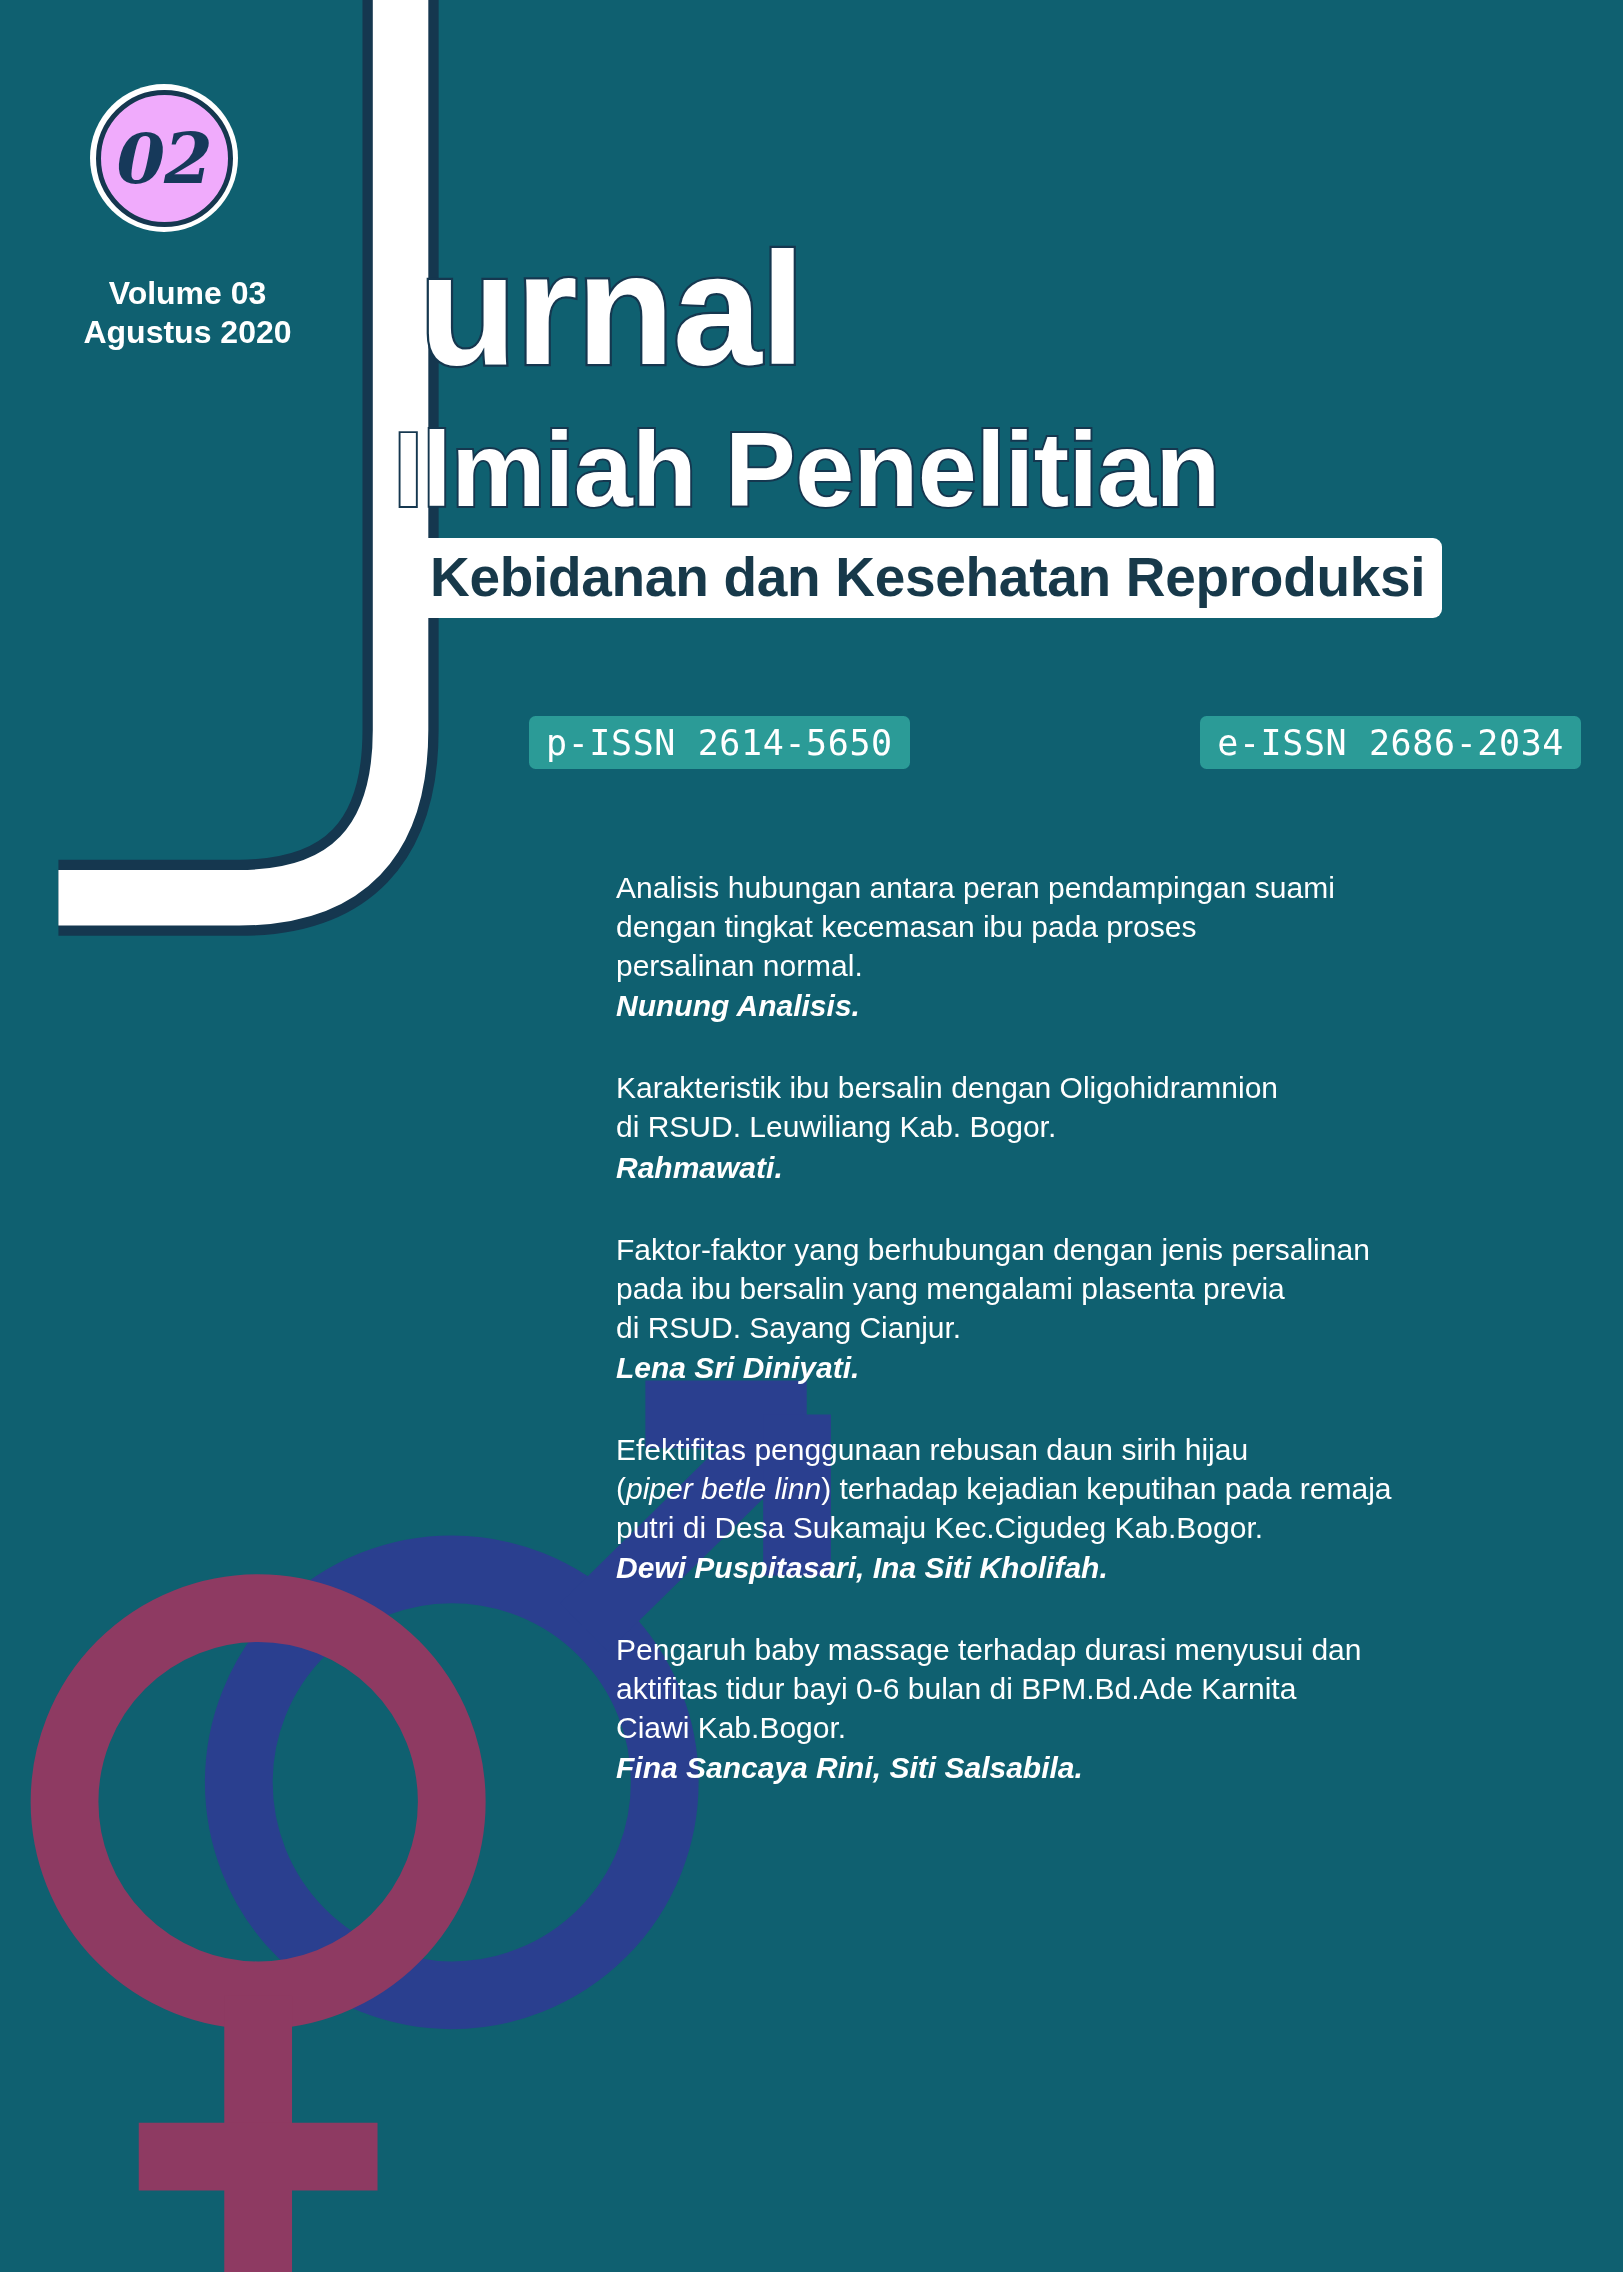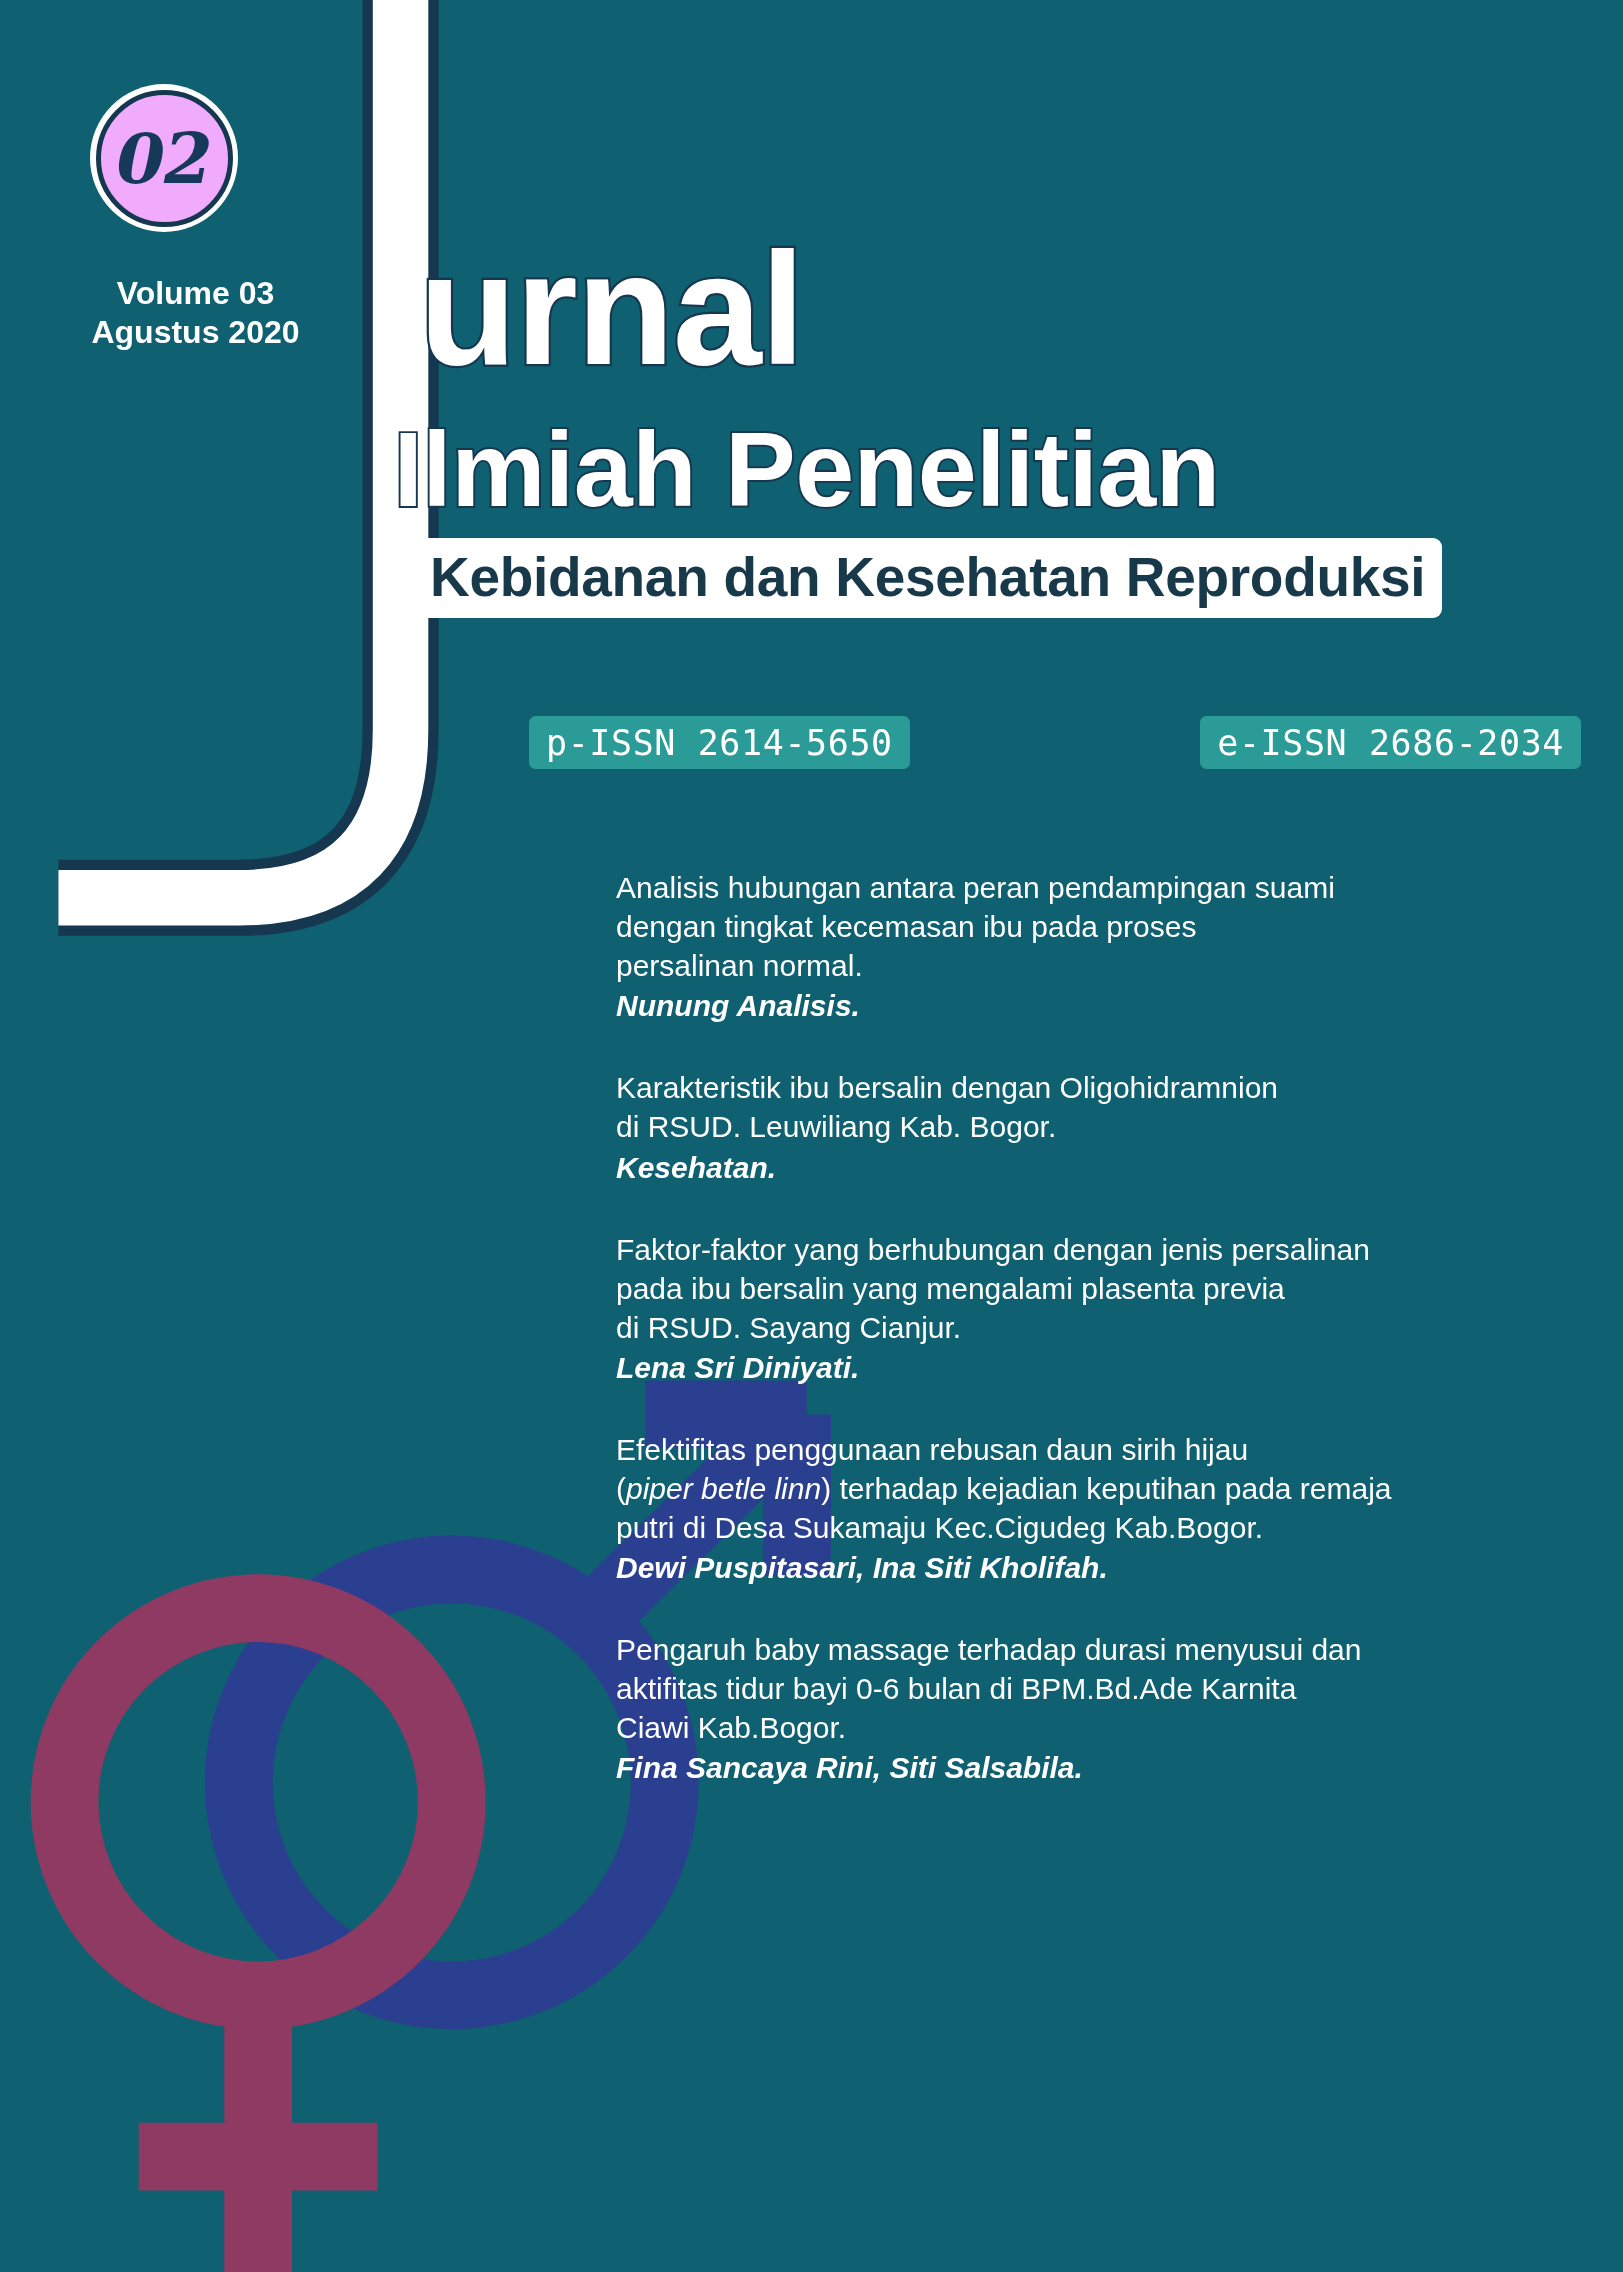--- a/index.html
+++ b/index.html
@@ -55,21 +55,21 @@
     font-family: "DejaVu Serif", serif;
     font-style: italic;
     font-weight: bold;
     font-size: 70px;
     color: #16395a;
     letter-spacing: -1.3px;
   }
 
   .volume-line {
     position: absolute;
-    left: 60px;
+    left: 52px;
     top: 274px;
     width: 271px;
     text-align: center;
     color: #ffffff;
     font-size: 32px;
     font-weight: bold;
     line-height: 1.22;
     z-index: 5;
   }
 
@@ -237,21 +237,21 @@
       <div>persalinan normal.</div>
     </div>
     <div class="article-authors">Nunung Analisis.</div>
   </div>
 
   <div class="article">
     <div class="article-title">
       <div>Karakteristik ibu bersalin dengan Oligohidramnion</div>
       <div>di RSUD. Leuwiliang Kab. Bogor.</div>
     </div>
-    <div class="article-authors">Kesehatan.</div>
+    <div class="article-authors">Rahmawati.</div>
   </div>
 
   <div class="article">
     <div class="article-title">
       <div>Faktor-faktor yang berhubungan dengan jenis persalinan</div>
       <div>pada ibu bersalin yang mengalami plasenta previa</div>
       <div>di RSUD. Sayang Cianjur.</div>
     </div>
     <div class="article-authors">Lena Sri Diniyati.</div>
   </div>

